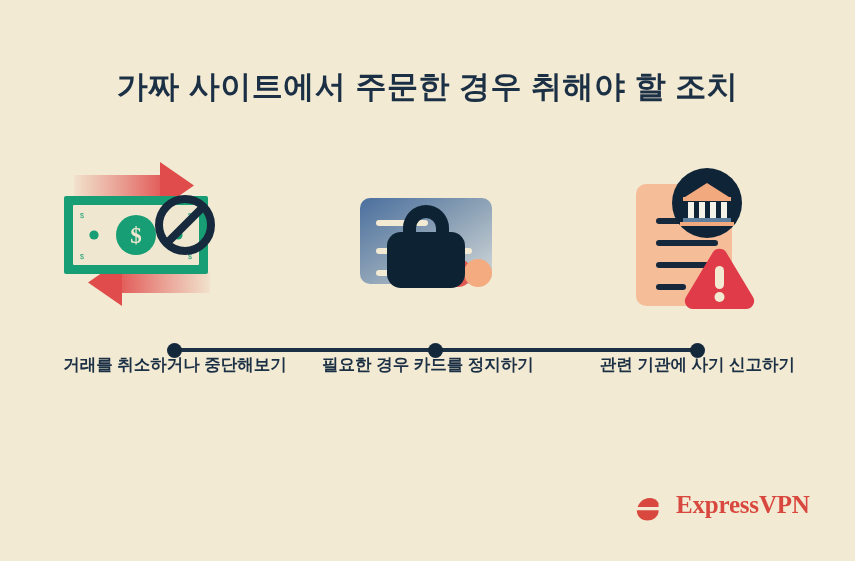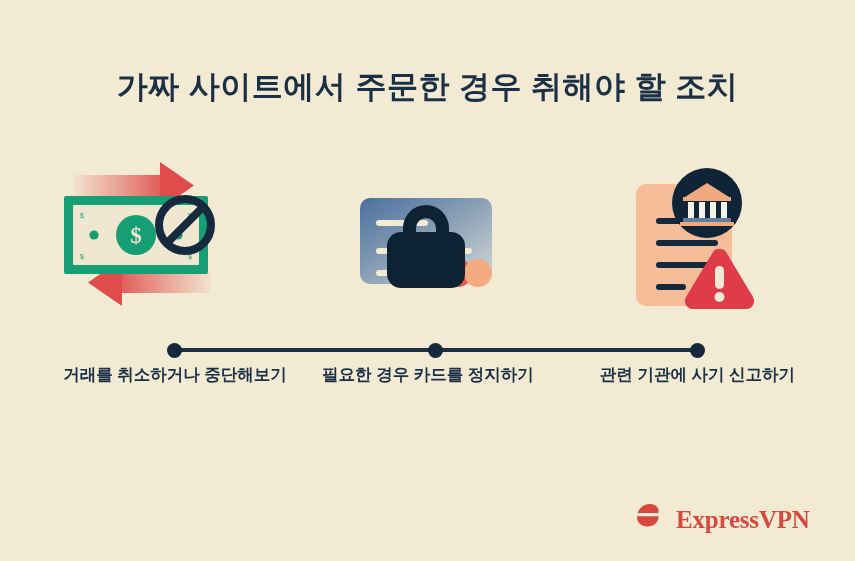--- a/index.html
+++ b/index.html
@@ -73,21 +73,21 @@
     top: -5.5px;
   }
   .dot-1 { left: -7px; }
   .dot-2 { left: 254px; }
   .dot-3 { left: 516px; }
 
   
   .captions {
     position: absolute;
     left: 0;
-    top: 364px;
+    top: 354px;
     width: 690px;
     height: 30px;
     text-decoration: underline;
   }
   .caption {
     position: absolute;
     top: 0;
     text-align: center;
     font-size: 16.5px;
     font-weight: bold;
@@ -99,21 +99,21 @@
   .cap-3 { left: 570px; width: 255px; }
 
   
   .logo {
     position: absolute;
     left: 633px;
     top: 492px;
     width: 160px;
     height: 40px;
     display: flex;
-    align-items: flex-end;
+    align-items: flex-start;
     gap: 9px;
   }
   .logo-mark { width: 34px; height: 34px; flex: 0 0 auto; }
   .logo-text {
     font-family: "Liberation Serif", "DejaVu Serif", serif;
     font-size: 25px;
     font-weight: bold;
     color: #d9483f;
     letter-spacing: -0.2px;
     line-height: 1;

